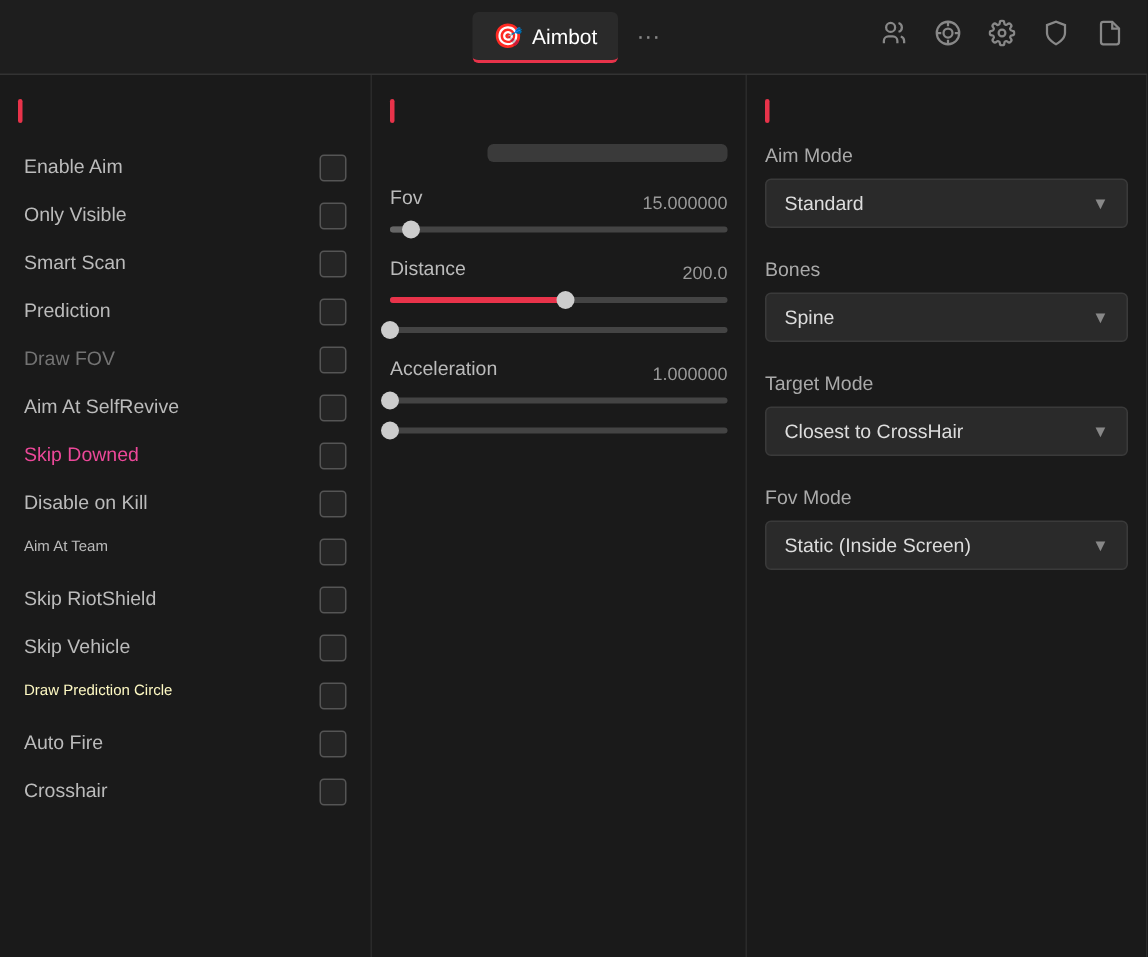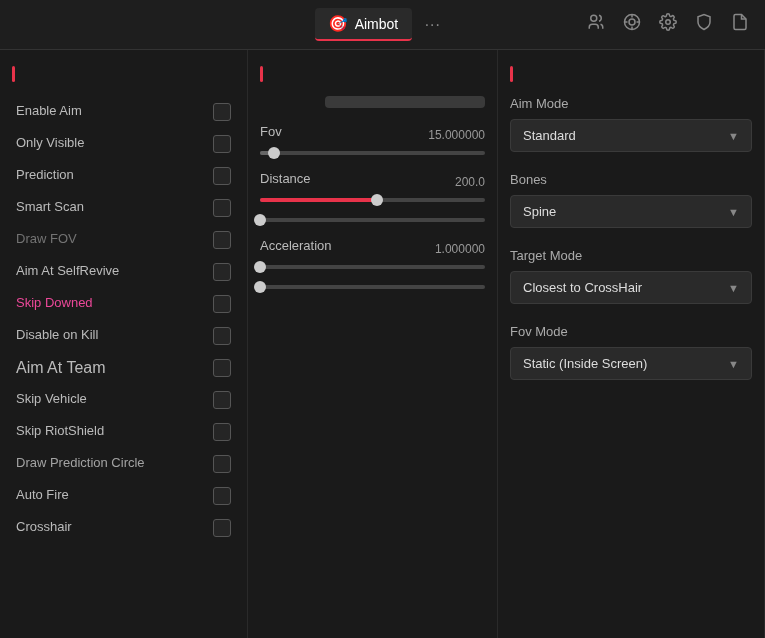--- a/index.html
+++ b/index.html
@@ -288,57 +288,57 @@
     <div id="general-items">
         <div class="check-row">
     <span style="font-size:13px;color:#bbb;">Enable Aim</span>
     <div class="checkbox"></div>
   </div>
         <div class="check-row">
     <span style="font-size:13px;color:#bbb;">Only Visible</span>
     <div class="checkbox"></div>
   </div>
         <div class="check-row">
+    <span style="font-size:13px;color:#bbb;">Smart Scan</span>
+    <div class="checkbox"></div>
+  </div>
+        <div class="check-row">
     <span style="font-size:13px;color:#bbb;">Prediction</span>
     <div class="checkbox"></div>
   </div>
         <div class="check-row">
-    <span style="font-size:13px;color:#bbb;">Smart Scan</span>
-    <div class="checkbox"></div>
-  </div>
-        <div class="check-row">
     <span style="font-size:13px;color:#737373;">Draw FOV</span>
     <div class="checkbox"></div>
   </div>
         <div class="check-row">
     <span style="font-size:13px;color:#bbb;">Aim At SelfRevive</span>
     <div class="checkbox"></div>
   </div>
         <div class="check-row">
     <span style="font-size:13px;color:#ec4899;">Skip Downed</span>
     <div class="checkbox"></div>
   </div>
         <div class="check-row">
     <span style="font-size:13px;color:#bbb;">Disable on Kill</span>
     <div class="checkbox"></div>
   </div>
         <div class="check-row">
-    <span style="font-size:16px;color:#bbb;">Aim At Team</span>
+    <span style="font-size:10px;color:#bbb;">Aim At Team</span>
+    <div class="checkbox"></div>
+  </div>
+        <div class="check-row">
+    <span style="font-size:13px;color:#bbb;">Skip RiotShield</span>
     <div class="checkbox"></div>
   </div>
         <div class="check-row">
     <span style="font-size:13px;color:#bbb;">Skip Vehicle</span>
     <div class="checkbox"></div>
   </div>
         <div class="check-row">
-    <span style="font-size:13px;color:#bbb;">Skip RiotShield</span>
-    <div class="checkbox"></div>
-  </div>
-        <div class="check-row">
-    <span style="font-size:13px;color:#a3a3a3;">Draw Prediction Circle</span>
+    <span style="font-size:10px;color:#fef9c3;">Draw Prediction Circle</span>
     <div class="checkbox"></div>
   </div>
         <div class="check-row">
     <span style="font-size:13px;color:#bbb;">Auto Fire</span>
     <div class="checkbox"></div>
   </div>
         <div class="check-row">
     <span style="font-size:13px;color:#bbb;">Crosshair</span>
     <div class="checkbox"></div>
   </div>

